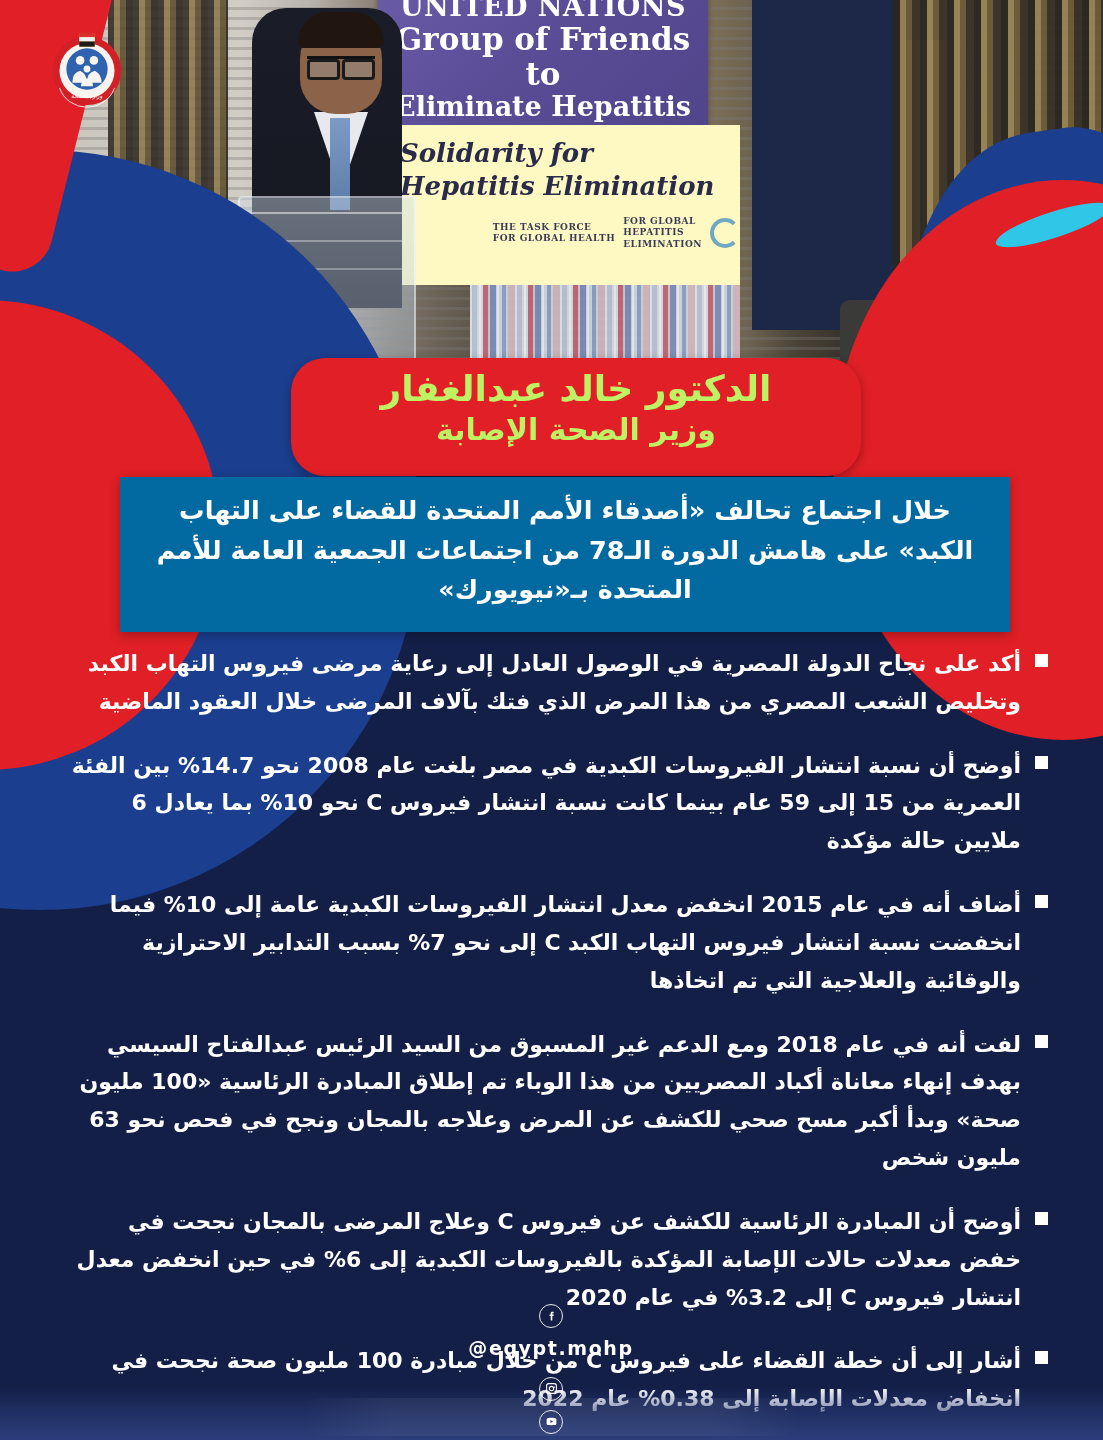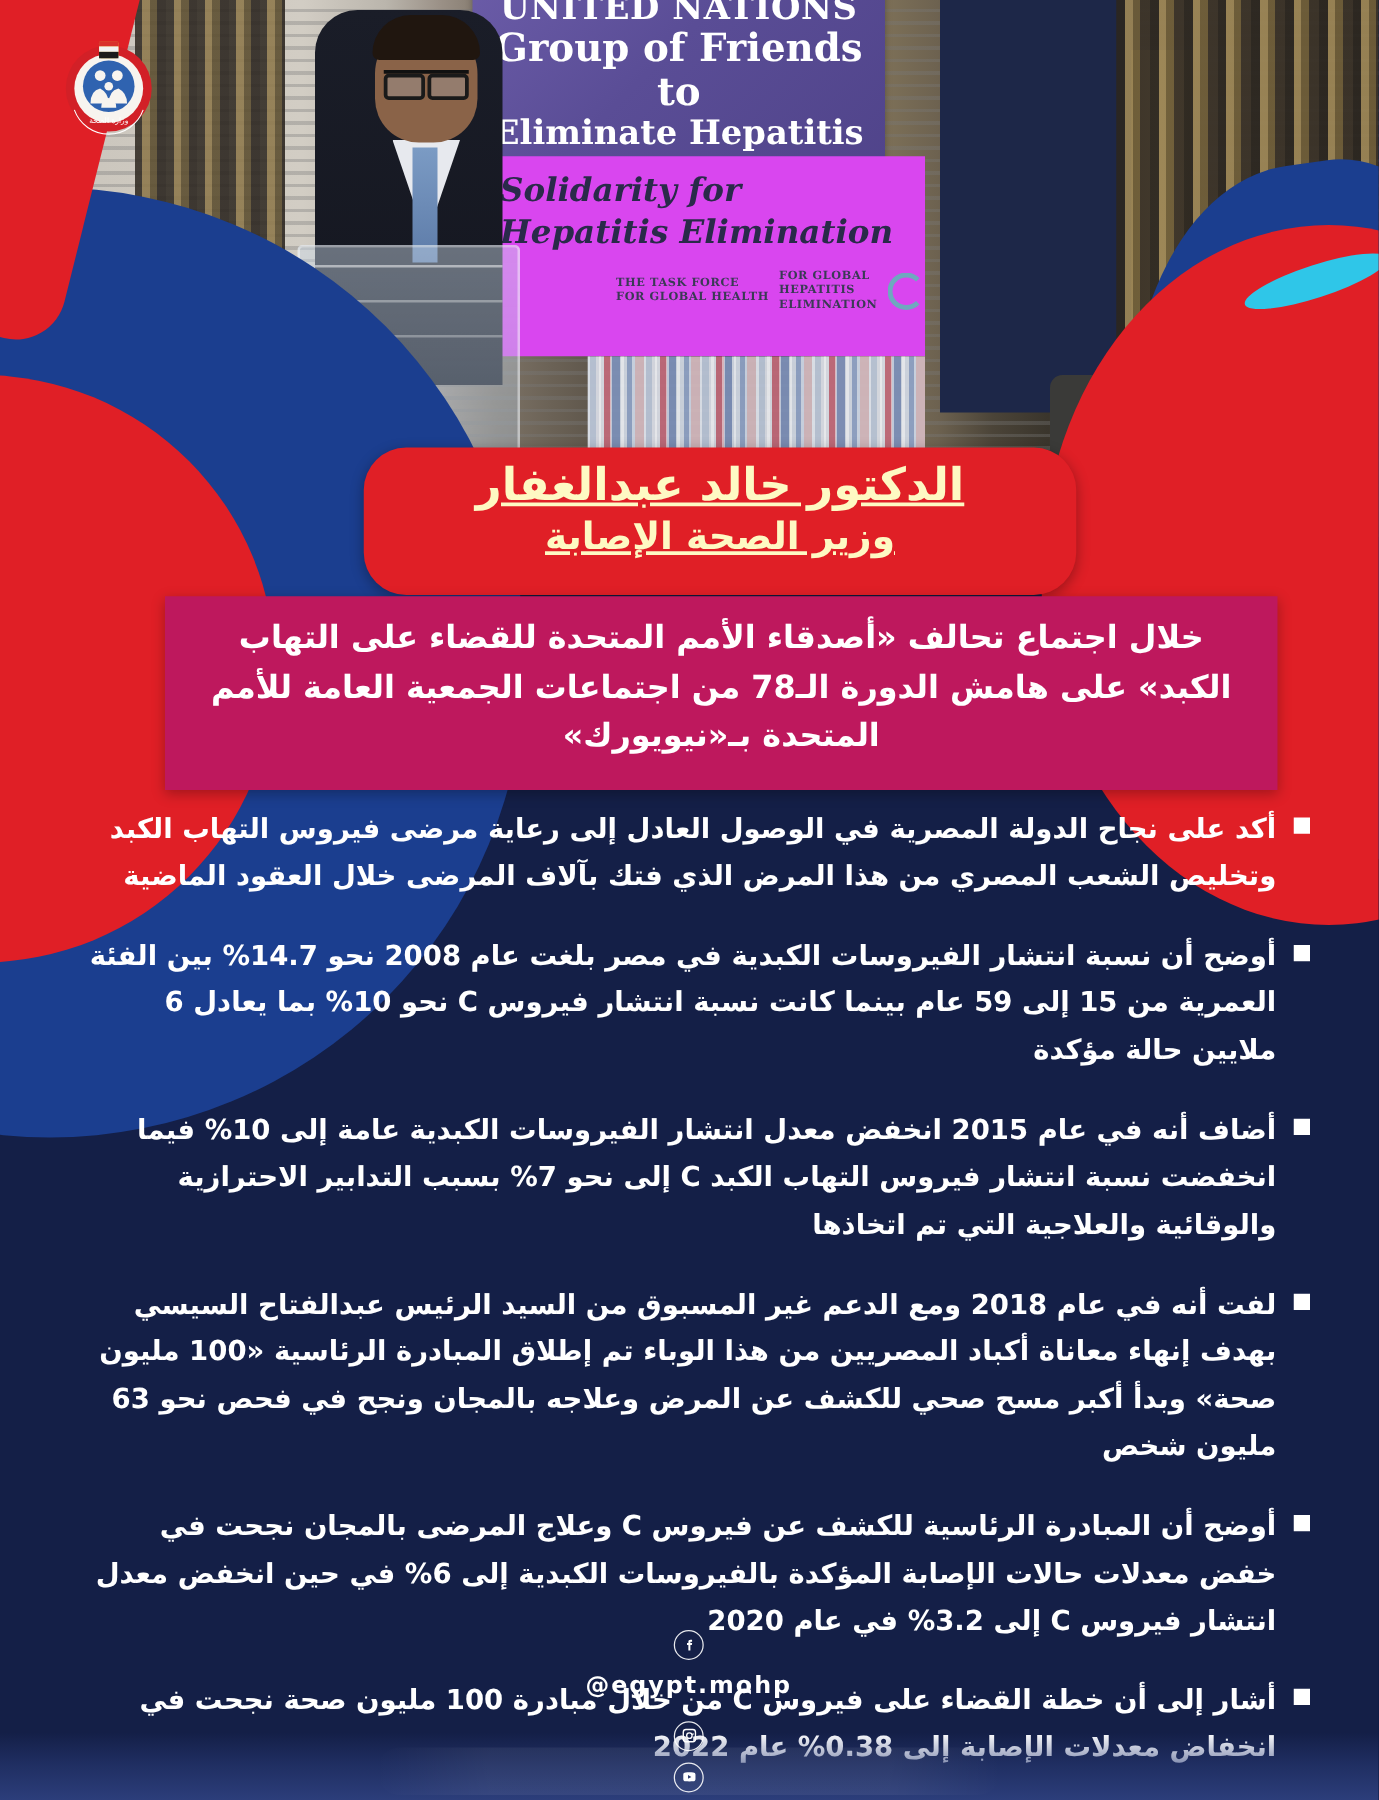--- a/index.html
+++ b/index.html
@@ -83,21 +83,21 @@
   .un-banner .globe{
     position:absolute; inset:0;
     background:radial-gradient(ellipse at 35% 45%, rgba(140,125,190,.75) 0 22%, transparent 23%),
                radial-gradient(ellipse at 70% 60%, rgba(140,125,190,.6) 0 18%, transparent 19%),
                radial-gradient(ellipse at 20% 75%, rgba(140,125,190,.55) 0 14%, transparent 15%);
     z-index:-1;
   }
   
   .wh-banner{
     position:absolute; left:400px; top:125px; width:340px; height:160px;
-    background:#d946ef;
+    background:#fef9c3;
     color:#2a2a4a;
     font-family:"DejaVu Serif","Liberation Serif",serif;
     font-style:italic; font-weight:bold;
     font-size:26px; line-height:1.25;
     padding:12px 0 0 0; text-align:left; text-indent:-8px;
     overflow:hidden;
   }
   .wh-banner .sm{
     font-style:normal; font-size:9px; letter-spacing:.5px;
     color:#3a3a55; margin-top:14px; line-height:1.25;
@@ -217,36 +217,35 @@
   }
   .sw-navy-fill{
     left:0; top:430px; width:1103px; height:1010px;
     background:#141f47; z-index:2;
   }
 
   
   .nameplate{
     position:absolute; left:291px; top:358px; width:570px; height:118px;
     background:#e01f26; border-radius:34px;
-    z-index:7; text-align:center; color:#fef9c3;
+    z-index:7; text-align:center; color:#bef264;
     padding-top:8px;
     box-shadow:0 3px 10px rgba(0,0,0,.3);
-    text-decoration:underline;
   }
   .nameplate .n1{
     font-size:36px; font-weight:bold; line-height:1.28; letter-spacing:-.2px;
   }
   .nameplate .n2{
     font-size:30px; font-weight:bold; line-height:1.2;
   }
 
   
   .subtitle{
-    position:absolute; left:132px; top:477px; width:890px; height:155px;
-    background:#be185d; z-index:7;
+    position:absolute; left:120px; top:477px; width:890px; height:155px;
+    background:#0369a1; z-index:7;
     color:#fff; text-align:center;
     padding:14px 26px 0 26px;
     font-size:25.5px; font-weight:bold; line-height:1.55;
     box-shadow:0 3px 10px rgba(0,0,0,.28);
   }
 
   
   .bullets{
     position:absolute; left:60px; top:645px; width:1000px;
     z-index:6;

